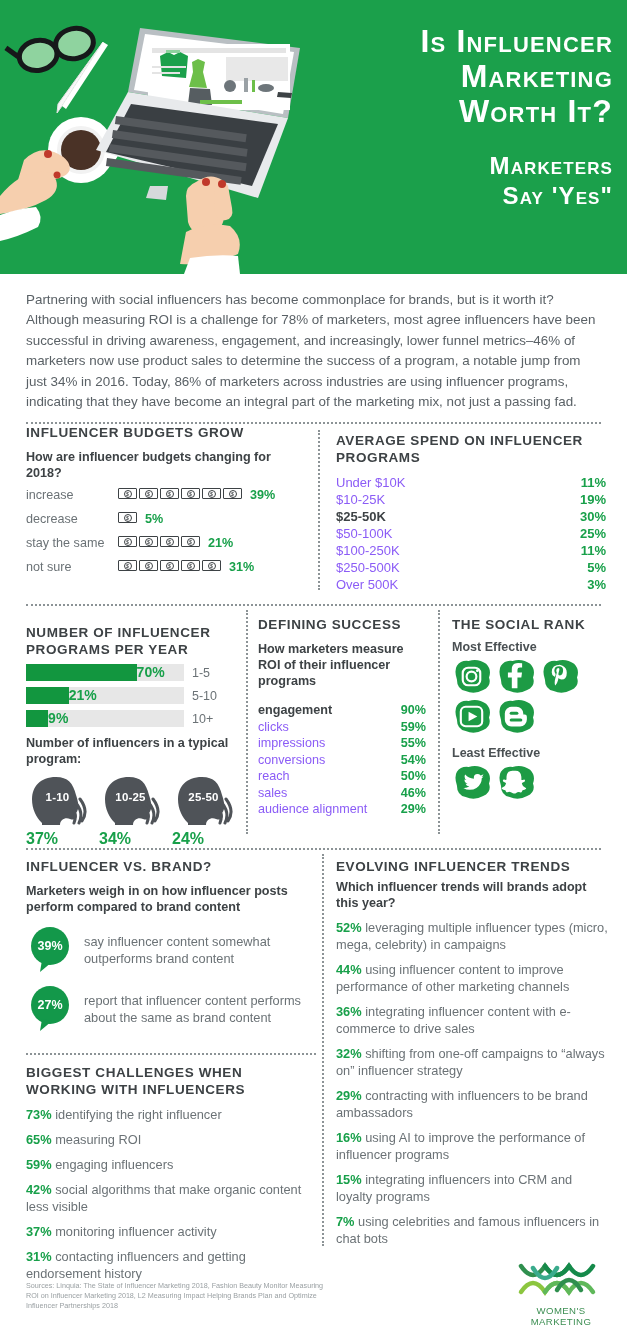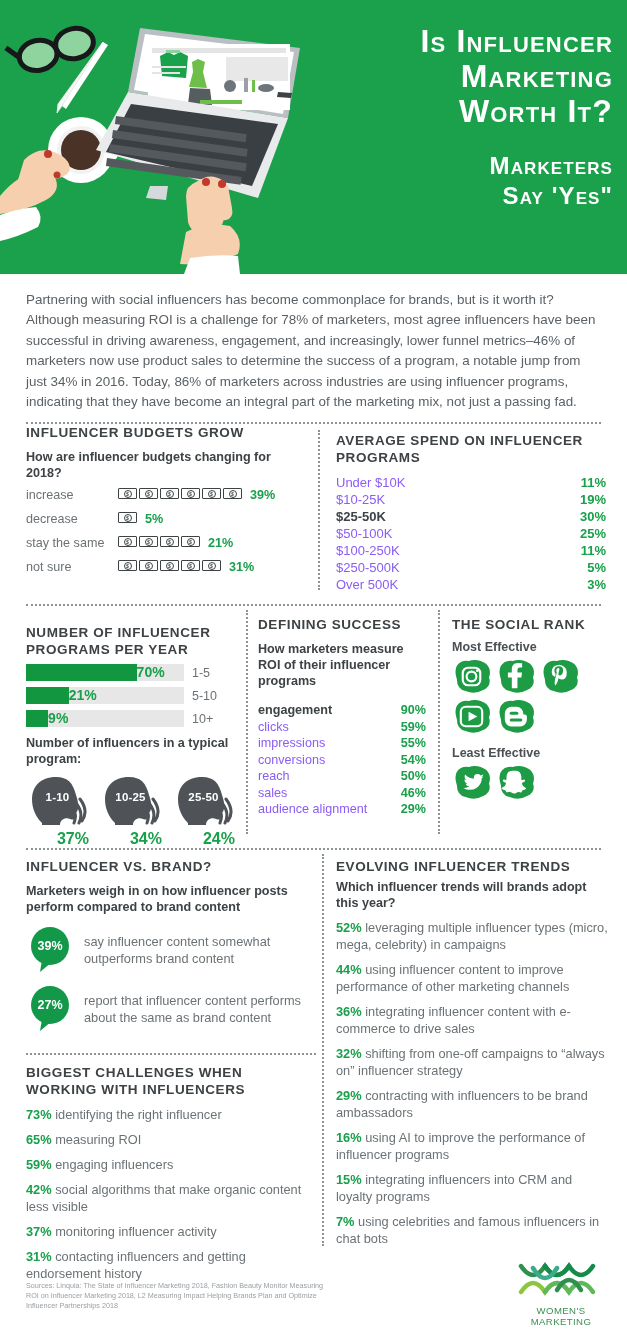--- a/index.html
+++ b/index.html
@@ -112,21 +112,21 @@
     position: relative; width: 158px; height: 17px; background: #e7e7e7;
   }
   .barfill { position: absolute; left: 0; top: 0; height: 17px; background: #12963f; }
   .barval {
     position: absolute; top: 0; height: 17px; line-height: 17px;
     font-size: 14px; font-weight: bold; color: #18a04a; 
   }
   .barcat { margin-left: 8px; font-size: 12.5px; color: #6b7276; }
 
   .heads { display: flex; gap: 10px; margin-top: 8px; }
-  .headbox { width: 63px; text-align: right; position: relative; }
+  .headbox { width: 63px; text-align: left; position: relative; }
   .headsvg { display: block; }
   .headtag {
     position: absolute; left: 50%; transform: translateX(-50%);
     top: 16px; color: #ffffff; font-weight: bold; font-size: 11.5px;
     letter-spacing: .2px;
   }
   .headpct { font-size: 16px; font-weight: bold; color: #18a04a; margin-top: 3px; }
 
   .succ-row { display: flex; justify-content: space-between; font-size: 12.6px; line-height: 16.5px; }
   .succ-row .sv { color: #18a04a; font-weight: bold; }

